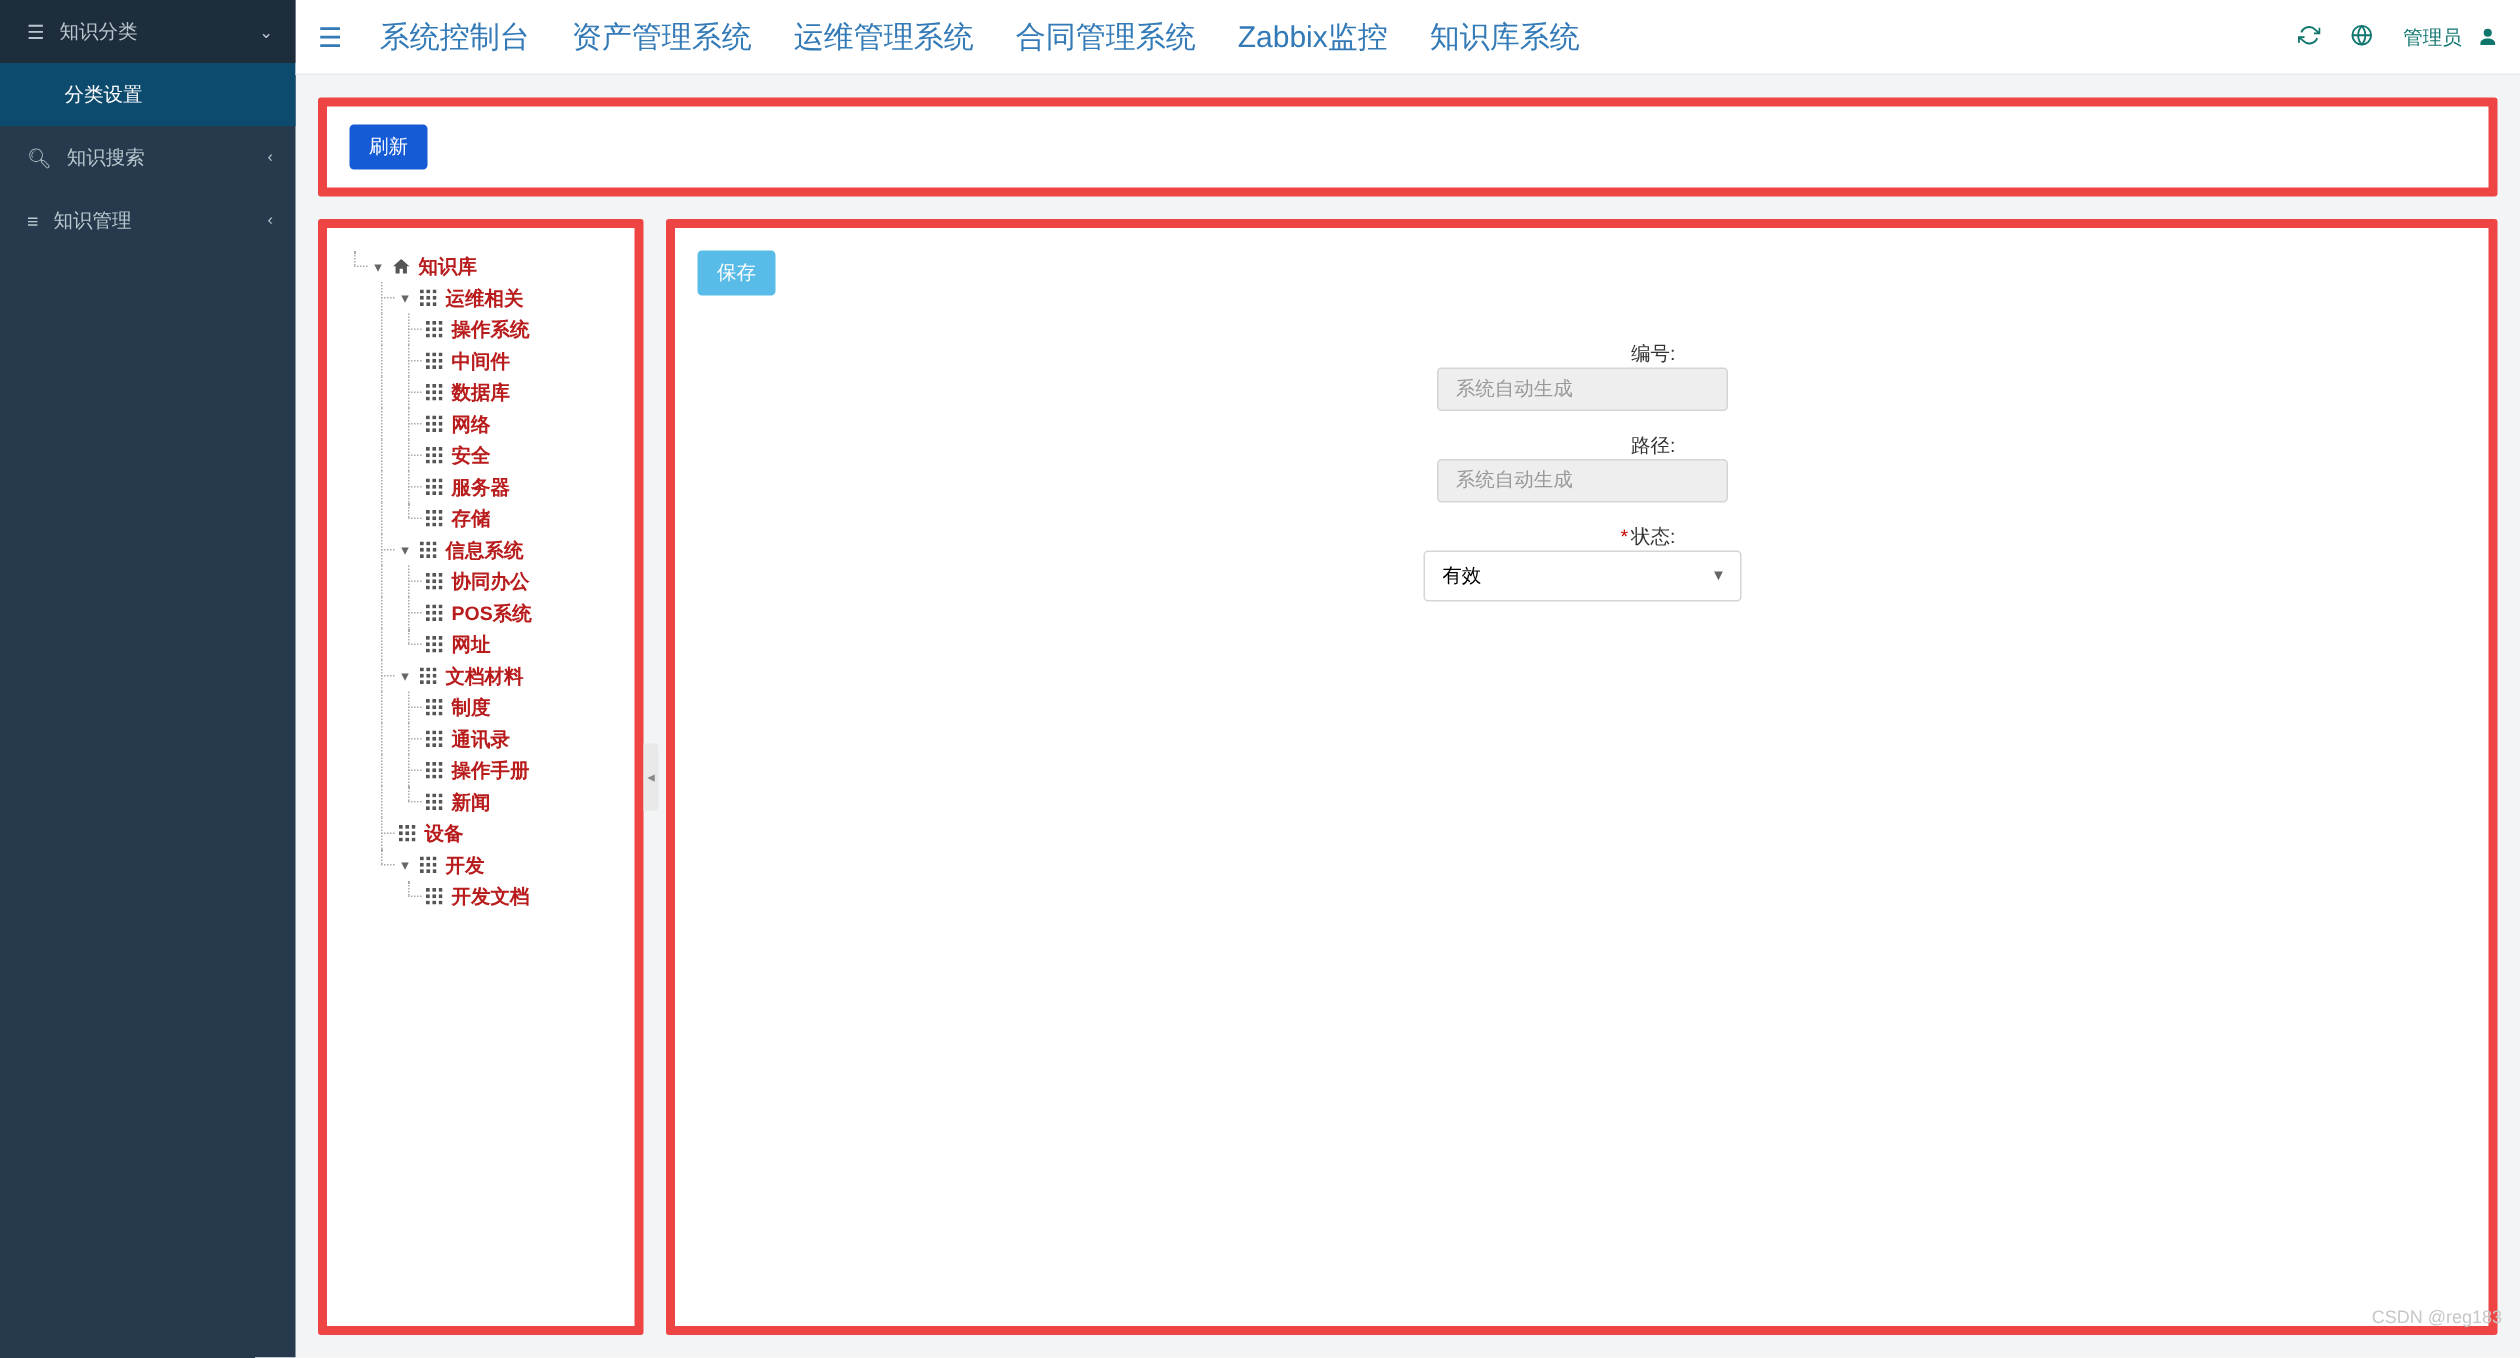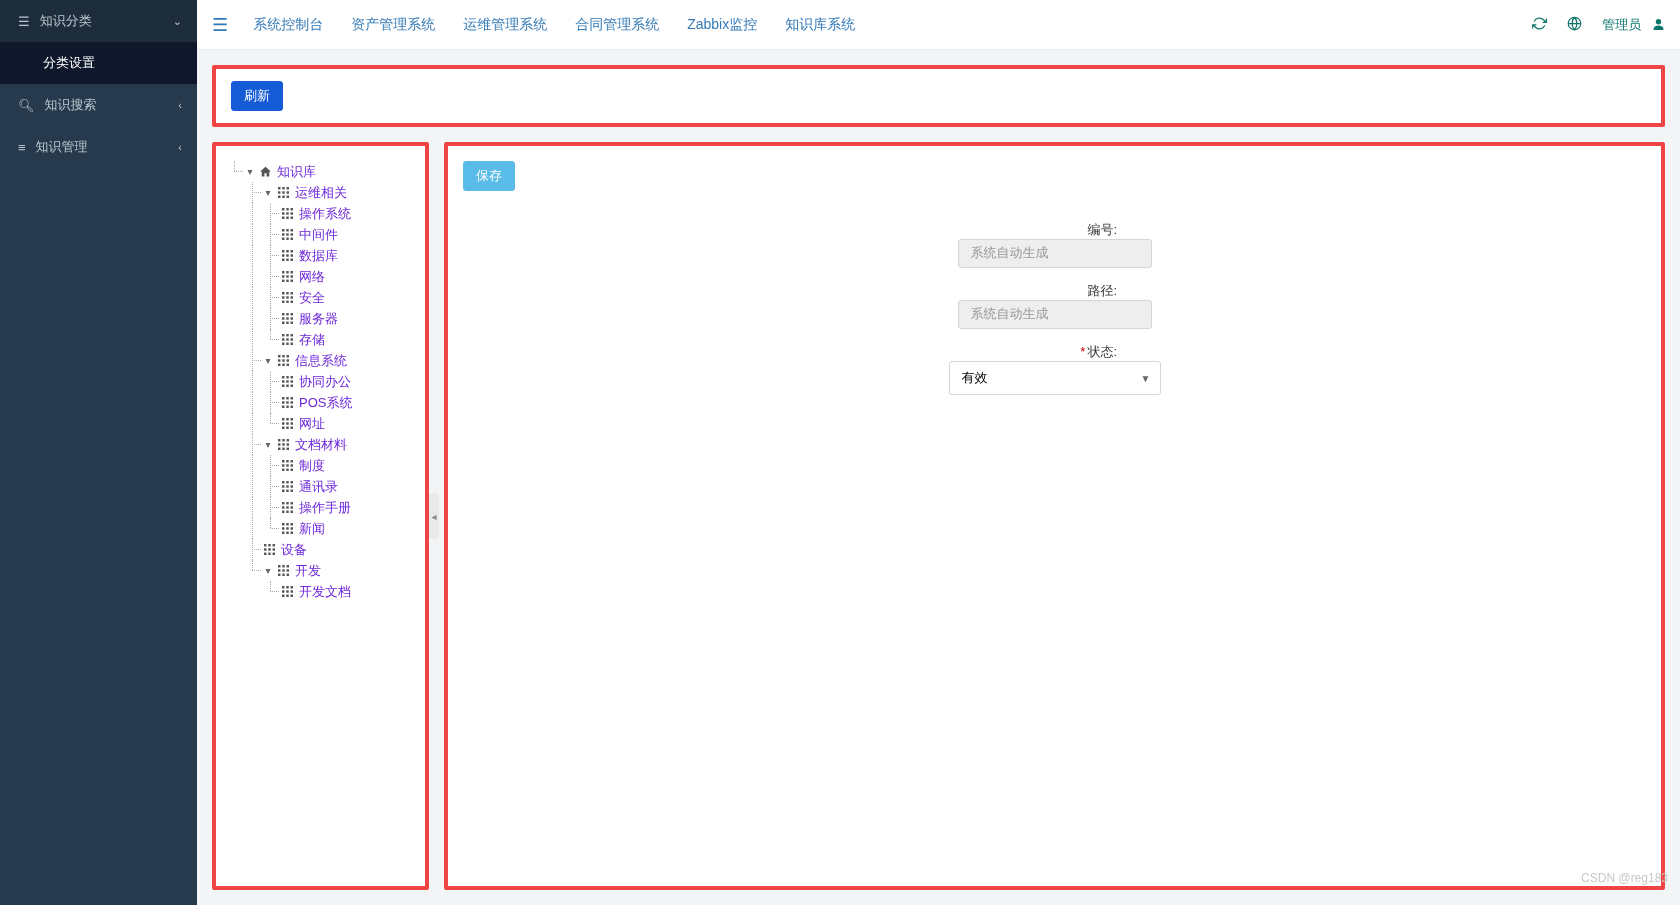--- a/index.html
+++ b/index.html
@@ -6,35 +6,35 @@
     body { font-family: Arial, "Microsoft YaHei", sans-serif; font-size: 13px; color: #333; background: #f3f4f6; overflow: hidden; }
     .app { display: flex; width: 1680px; height: 905px; }
 
     
     .sidebar { width: 197px; background: #27394c; color: #b8c7ce; flex-shrink: 0; }
     .side-item { display: flex; align-items: center; padding: 12px 18px; cursor: pointer; position: relative; }
     .side-item.expanded { background: #1e2d3c; }
     .side-item .icon { margin-right: 10px; font-size: 13px; }
     .side-item .chev { position: absolute; right: 15px; font-size: 11px; }
     .side-sub { padding: 12px 18px 12px 50px; background: #1e2d3c; color: #fff; cursor: pointer; }
-    .side-sub.active { background: #0f172a; padding-left: 43px; }
+    .side-sub.active { background: #0c4a6e; padding-left: 43px; }
 
     
     .main { flex: 1; display: flex; flex-direction: column; }
 
     
     .header { height: 50px; background: #fff; display: flex; align-items: center; padding: 0 15px; border-bottom: 1px solid #e7eaec; }
     .toggle-btn { color: #337ab7; font-size: 18px; margin-right: 25px; cursor: pointer; }
-    .nav-link { color: #337ab7; margin-right: 28px; cursor: pointer; font-size: 14px; }
+    .nav-link { color: #337ab7; margin-right: 28px; cursor: pointer; font-size: 20px; }
     .header-right { margin-left: auto; display: flex; gap: 20px; color: #0f766e; }
     .header-right .icn, .header-right .usr { cursor: pointer; }
 
     
     .content { padding: 15px; flex: 1; display: flex; flex-direction: column; gap: 15px; }
-    .panel { background: #fff; border: 4px solid #ef4444; border-radius: 2px; }
+    .panel { background: #fff; border: 6px solid #ef4444; border-radius: 2px; }
     .panel-action { padding: 12px 15px; }
     .btn { padding: 5px 12px; font-size: 13px; border-radius: 3px; border: 1px solid transparent; cursor: pointer; }
     .btn-primary { background: #155bd5; color: #fff; border-color: #155bd5; }
     .btn-info { background: #59bce8; color: #fff; border-color: #59bce8; }
 
     .split { display: flex; gap: 15px; flex: 1; position: relative; }
     .left-panel { width: 217px; padding: 15px 10px; overflow: auto; }
     .right-panel { flex: 1; padding: 15px; }
 
     .collapse-handle { position: absolute; left: 217px; top: 50%; transform: translateY(-50%); width: 10px; height: 45px; background: #e9e9e9; border-radius: 0 3px 3px 0; display: flex; align-items: center; justify-content: center; color: #888; font-size: 10px; cursor: pointer; }
@@ -45,21 +45,21 @@
     .conn { width: 18px; height: 21px; display: inline-block; position: relative; flex-shrink: 0; }
     .conn::before { content: ""; position: absolute; left: 8px; top: 0; bottom: 0; border-left: 1px dotted #aaa; }
     .conn.tee::after { content: ""; position: absolute; left: 8px; top: 10px; width: 9px; border-top: 1px dotted #aaa; }
     .conn.last::before { bottom: 11px; }
     .conn.last::after { content: ""; position: absolute; left: 8px; top: 10px; width: 9px; border-top: 1px dotted #aaa; }
     .conn.blank::before { display:none; }
     .tog { width: 12px; height: 12px; display:inline-flex; align-items:center; justify-content:center; font-size:10px; color:#666; flex-shrink:0; margin-right:2px; cursor:pointer; }
     .ticon { width:14px; height:14px; display:inline-flex; align-items:center; justify-content:center; margin-right:5px; color:#555; flex-shrink:0; }
     .ticon.grid svg { width:11px; height:11px; }
     .ticon.home svg { width:13px; height:13px; }
-    .tlabel { color:#6d28d9; }
+    .tlabel { color:#b91c1c;font-weight:bold; }
 
     
     .form-row { display: flex; align-items: center; margin-bottom: 14px; flex-direction: column; }
     .form-label { width: 155px; text-align: right; padding-right: 15px; color: #333; font-size: 13px; }
     .req::before { content: "*"; color: #c00; margin-right: 2px; }
     .form-control { flex: 1; height: 34px; padding: 6px 12px; border: 1px solid #d5d5d5; border-radius: 3px; font-size: 13px; background: #fff; font-family: Liberation Mono, monospace; }
     .form-control[disabled] { background: #eee; color: #888; }
     .form-control::placeholder { color: #999; }
     .select-wrap { flex: 1; position: relative; }
     .select-wrap .form-control { width: 100%; padding-right: 30px; }

